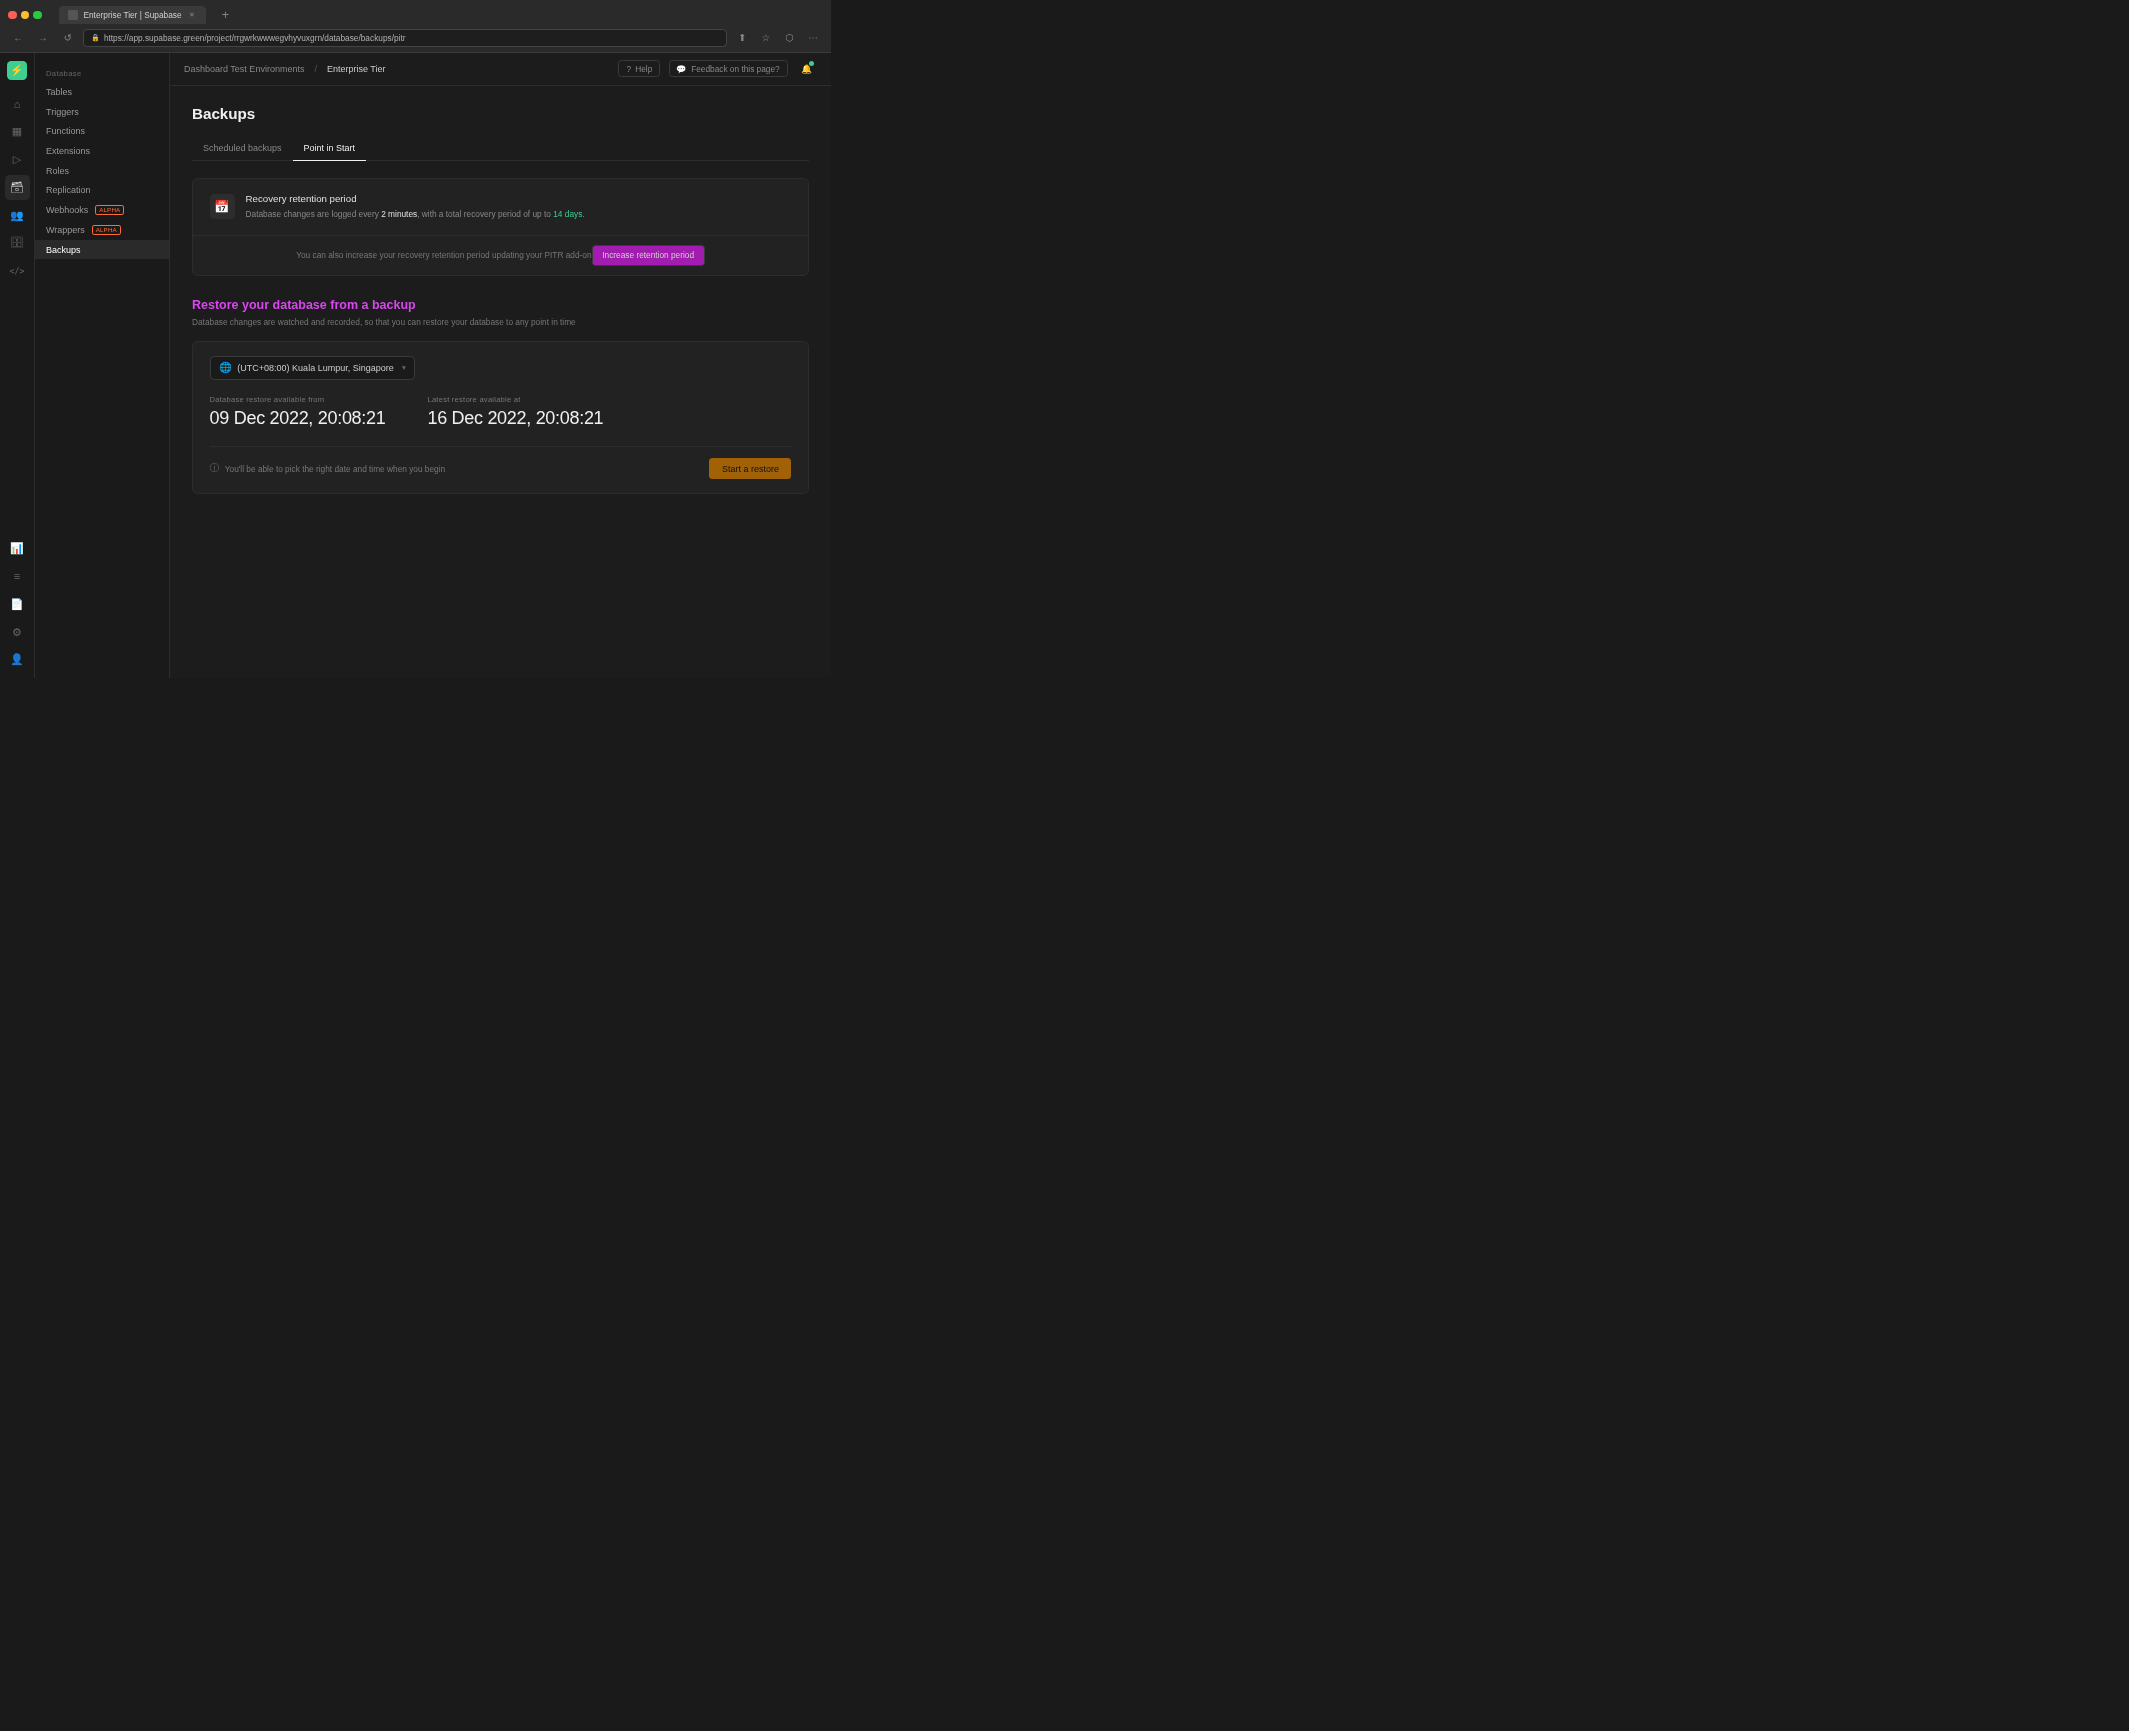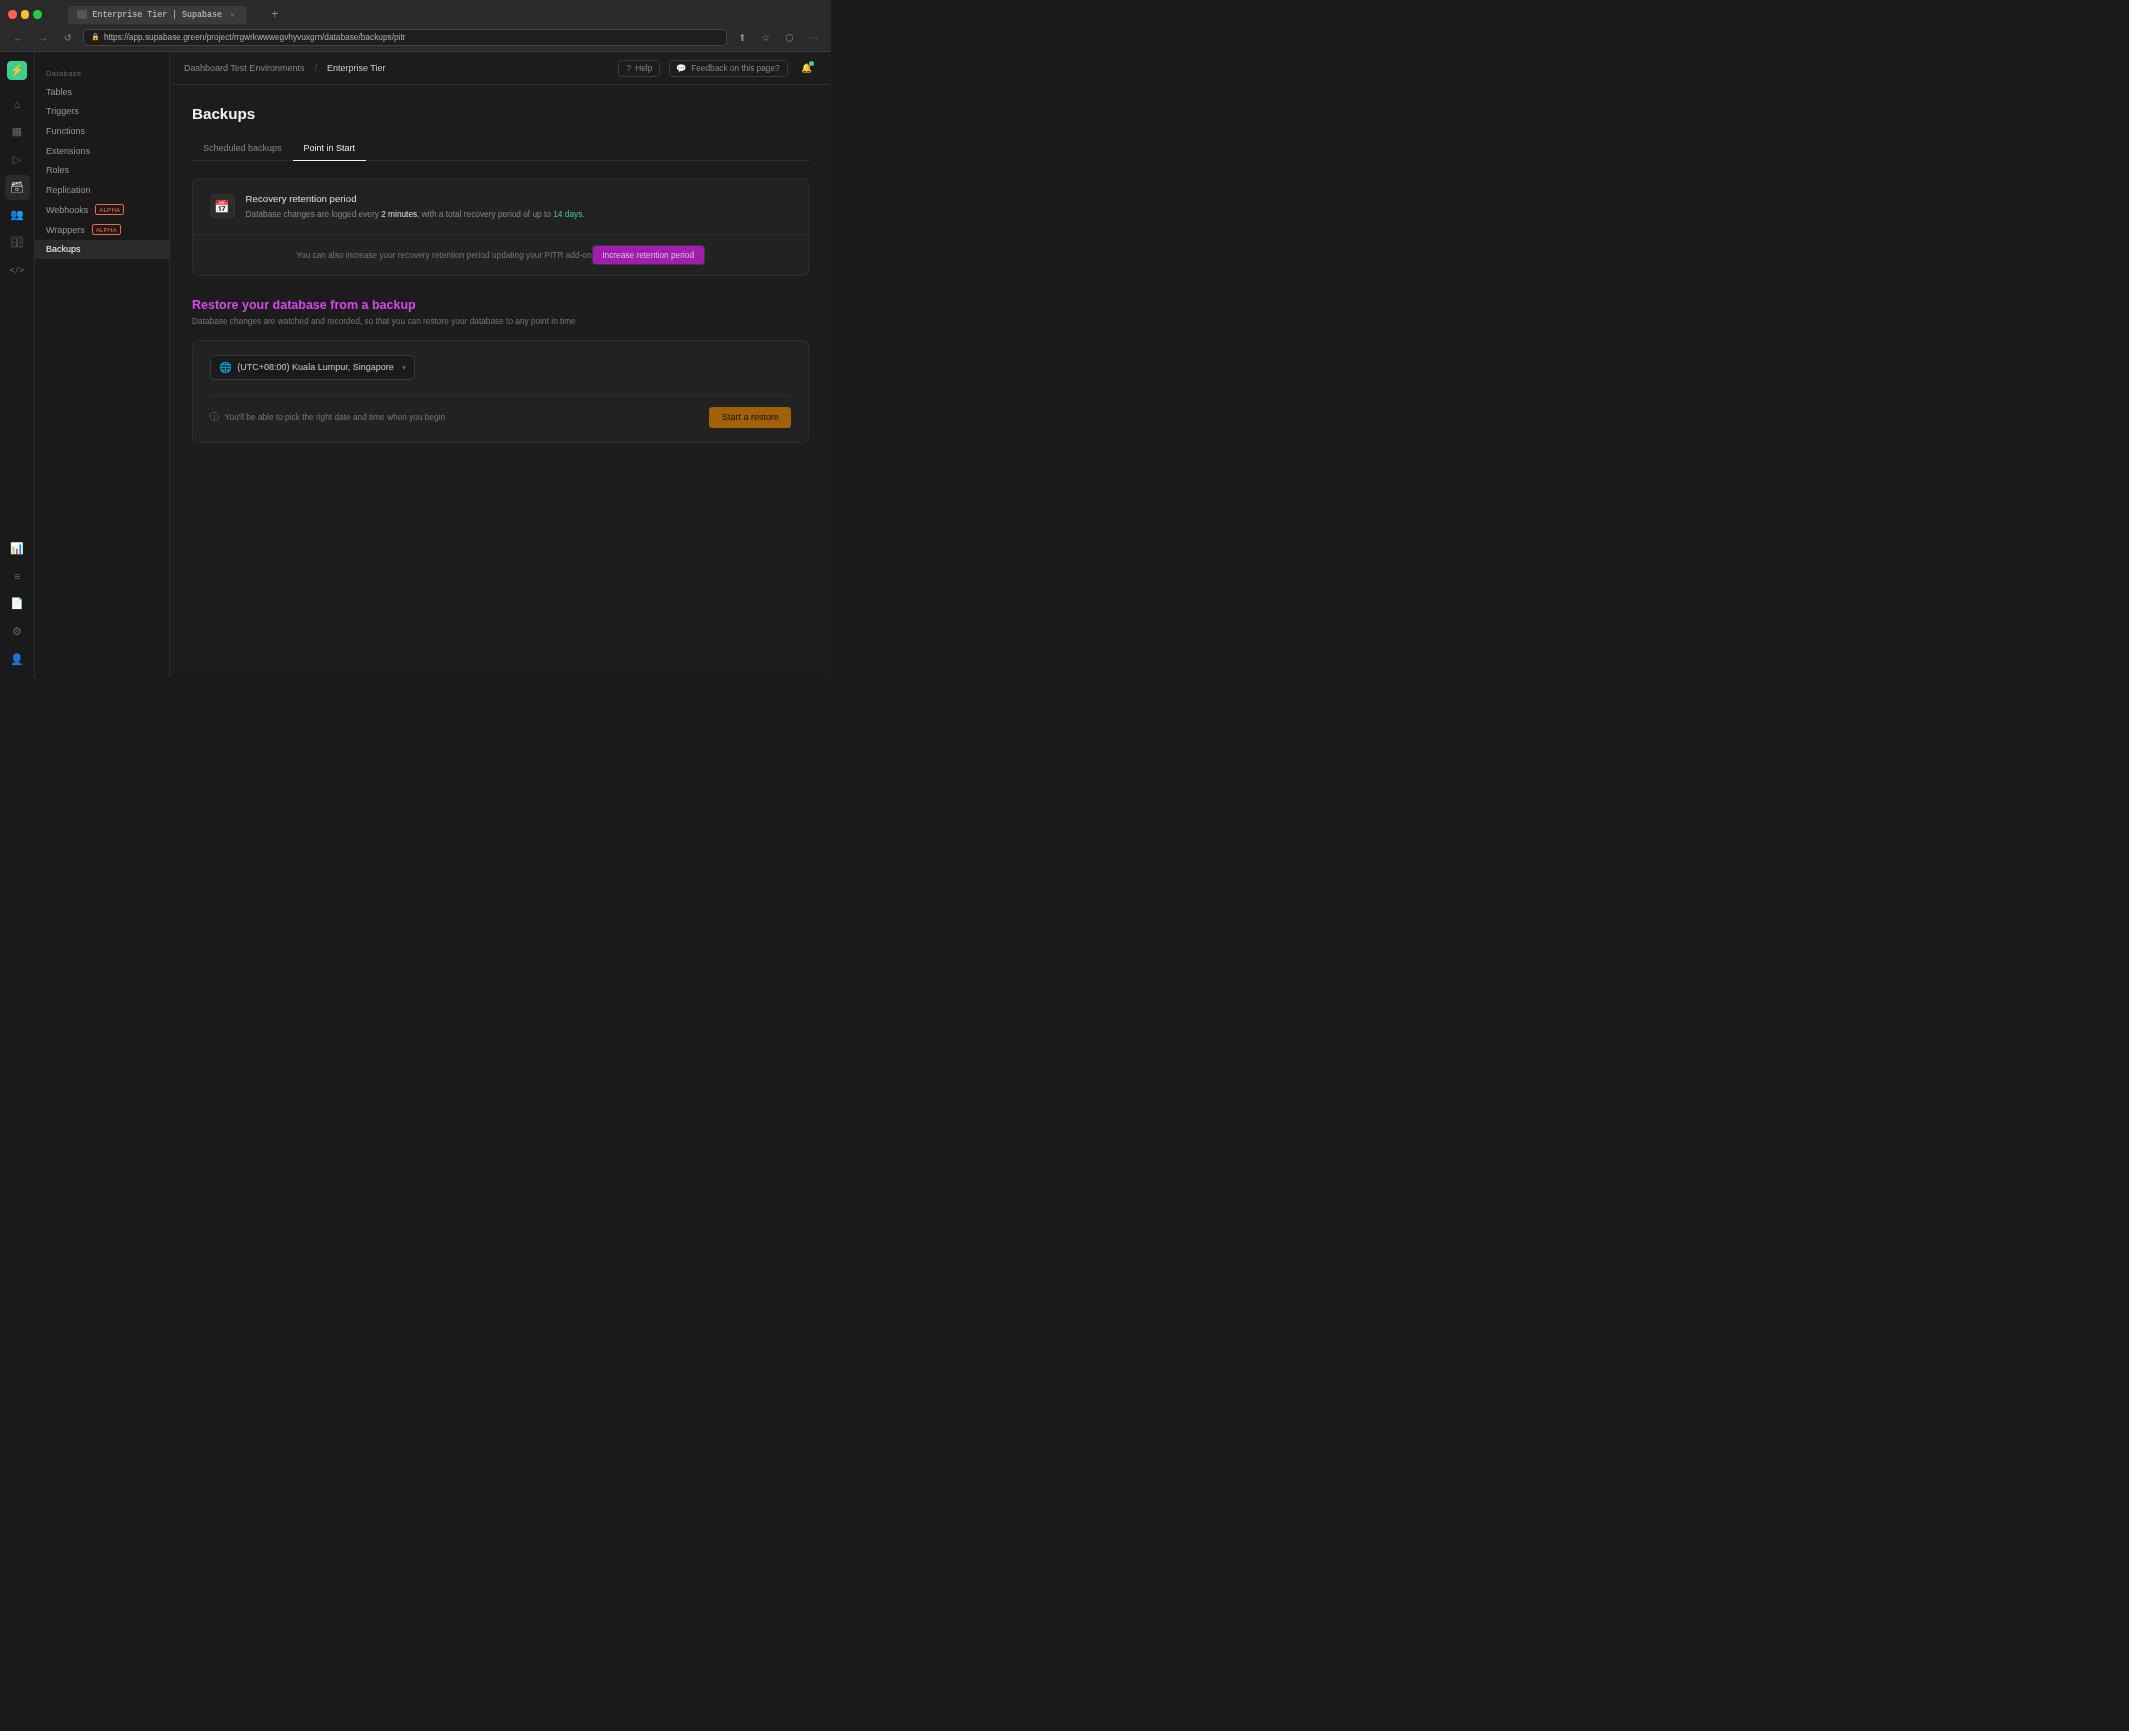--- a/index.html
+++ b/index.html
@@ -14,22 +14,21 @@
     }
 
     
     .browser-chrome {
       background: #2a2a2a;
       border-bottom: 0.7px solid #3a3a3a;
     }
     .tab-bar {
       display: flex;
       padding: 5.5px 8.3px 0;
-      gap: 19px;
-      font-family: Liberation Mono, monospace;
+      gap: 10px;
     }
     .traffic-lights {
       display: flex; gap: 4.2px; align-items: center; margin-right: 7px;
     }
     .traffic-light {
       width: 8.3px; height: 8.3px; border-radius: 50%;
     }
     .tl-red { background: #ff5f57; }
     .tl-yellow { background: #febc2e; }
     .tl-green { background: #28c840; }
@@ -535,20 +534,30 @@
       <p class="section-desc">Database changes are watched and recorded, so that you can restore your database to any point in time</p>
 
       <div class="restore-card">
 
         <div class="timezone-select">
           <span class="globe-icon">🌐</span>
           <span>(UTC+08:00) Kuala Lumpur, Singapore</span>
           <span class="chevron-icon">▾</span>
         </div>
 
+        <div class="date-range-row">
+          <div class="date-block">
+            <label>Database restore available from</label>
+            <div class="date-value">09 Dec 2022, 20:08:21</div>
+          </div>
+          <div class="date-block">
+            <label>Latest restore available at</label>
+            <div class="date-value">16 Dec 2022, 20:08:21</div>
+          </div>
+        </div>
 
         <div class="restore-footer">
           <div class="restore-hint">
             <span class="info-icon">ⓘ</span>
             <span>You'll be able to pick the right date and time when you begin</span>
           </div>
           <button class="btn-primary">Start a restore</button>
         </div>
       </div>
 

